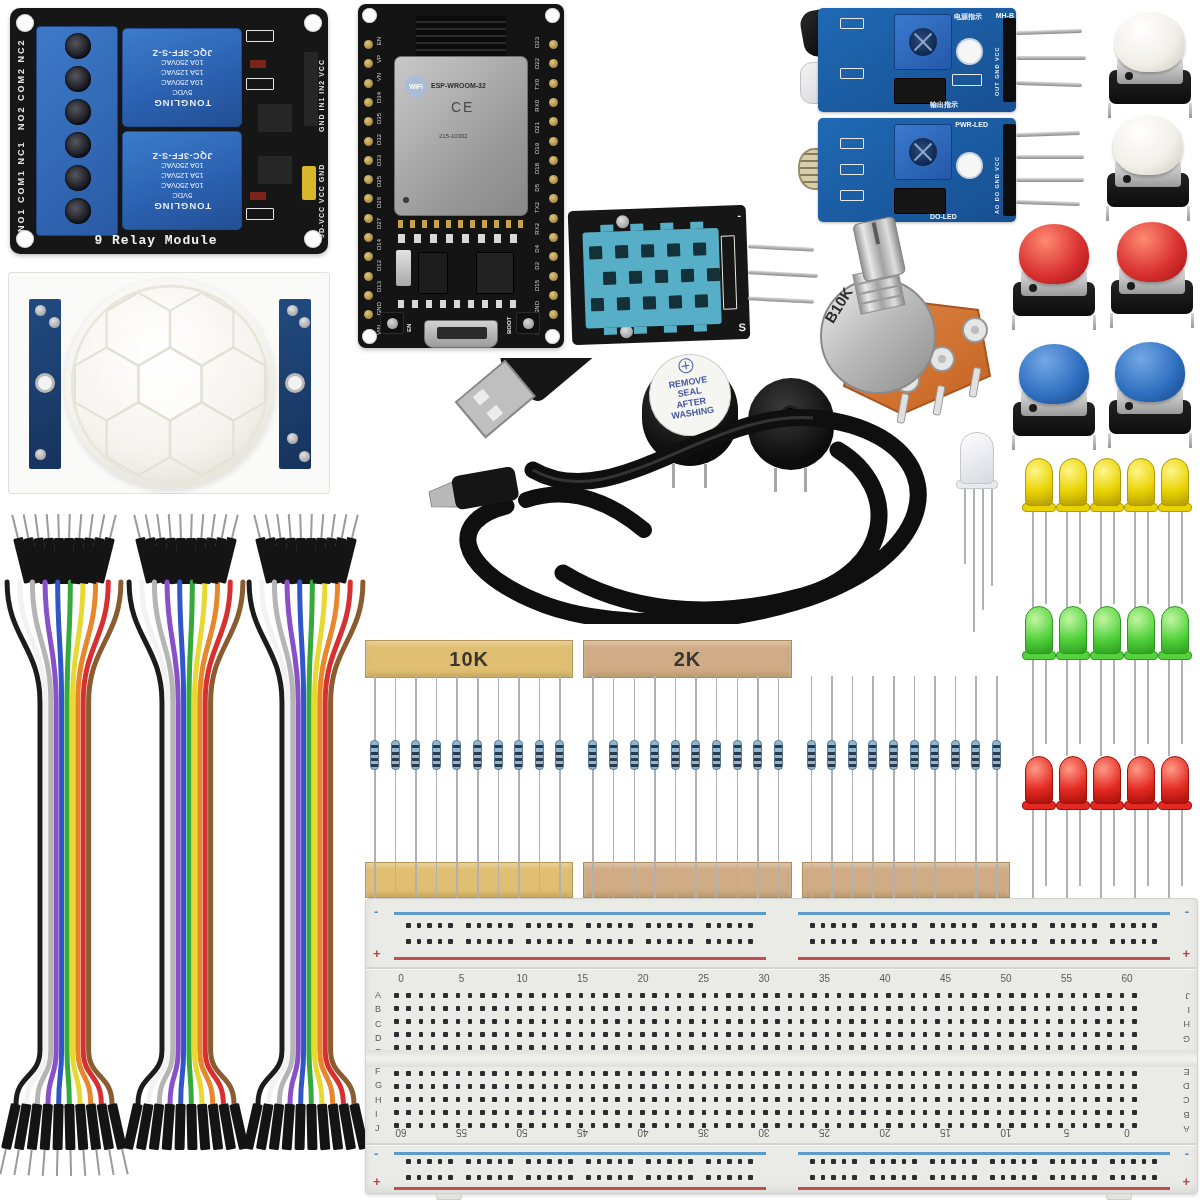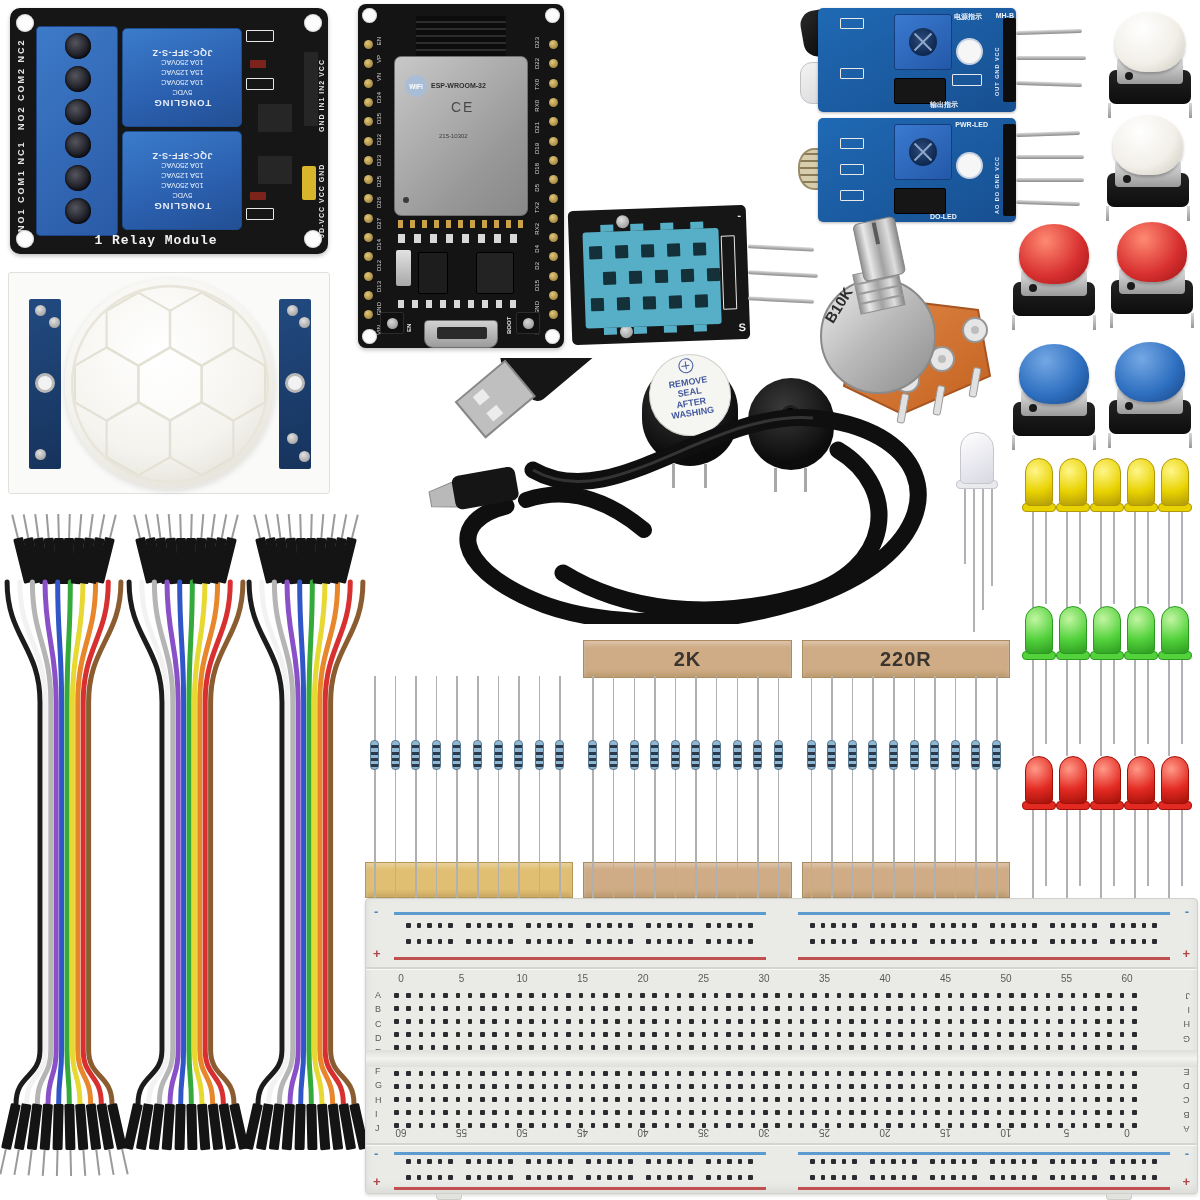--- a/index.html
+++ b/index.html
@@ -187,21 +187,21 @@
     <div class="smd-red" style="left:240px;top:52px;width:16px;height:8px"></div>
     <div class="silk" style="left:236px;top:70px;width:28px;height:12px"></div>
     <div class="smd-dark" style="left:248px;top:96px;width:34px;height:28px"></div>
     <div class="smd-dark" style="left:248px;top:148px;width:34px;height:28px"></div>
     <div class="smd-red" style="left:240px;top:184px;width:16px;height:8px"></div>
     <div class="silk" style="left:236px;top:200px;width:28px;height:12px"></div>
     <div class="smd-dark" style="left:294px;top:44px;width:14px;height:74px"></div>
     <div style="position:absolute;left:292px;top:158px;width:14px;height:34px;background:#d8b62c;border-radius:2px"></div>
     <div class="hdr-label vtext" style="left:308px;top:20px;height:104px">GND IN1 IN2 VCC</div>
     <div class="hdr-label vtext" style="left:308px;top:130px;height:100px">JD-VCC VCC GND</div>
-    <div class="relay-title">1 Relay Module</div>
+    <div class="relay-title">9 Relay Module</div>
   </div>
 
   <div class="abs esp-board">
     <div class="hole-w" style="left:4px;top:4px;width:15px;height:15px"></div>
     <div class="hole-w" style="left:187px;top:4px;width:15px;height:15px"></div>
     <div class="hole-w" style="left:4px;top:325px;width:15px;height:15px"></div>
     <div class="hole-w" style="left:187px;top:325px;width:15px;height:15px"></div>
     <div class="esp-antenna"></div>
     <div class="pin-col" style="left:18px">
 
@@ -667,20 +667,23 @@
       <rect x="92.33333333333333" y="592" width="10" height="46" rx="1.5" fill="#141414" transform="rotate(-9.8 97.33333333333333 592)"></rect>
       <rect x="105" y="2" width="2" height="24" fill="#9a9a9a" transform="rotate(14 106 26)"></rect>
       <rect x="101" y="26" width="10" height="46" rx="1.5" fill="#141414" transform="rotate(14 106 26)"></rect>
       <path d="M 116.92 70 C 116.92 125, 84.6 135, 84.6 190 L 84.6 538 C 84.6 566, 108 562, 108 592" stroke="#8a5c30" stroke-width="5" fill="none" stroke-linecap="round"></path>
       <rect x="103" y="592" width="10" height="46" rx="1.5" fill="#141414" transform="rotate(-12.6 108 592)"></rect>
     </svg>
 
   <div class="abs" id="rstrips">
 
       <div class="rstrip">
+        <div class="tape tape-top" style="background-color: rgb(224, 191, 114);">
+          <span>10K</span>
+        </div>
         <div class="tape tape-bot" style="background-color: rgb(224, 191, 114);"></div>
       <div class="r-lead" style="position: absolute; left: 9px; top: 36px; height: 226px;"></div>
         <div class="r-body" style="position: absolute; left: 5px; top: 100px;"></div>
         <div class="r-lead" style="position: absolute; left: 29.6px; top: 36px; height: 226px;"></div>
         <div class="r-body" style="position: absolute; left: 25.6px; top: 100px;"></div>
         <div class="r-lead" style="position: absolute; left: 50.2px; top: 36px; height: 226px;"></div>
         <div class="r-body" style="position: absolute; left: 46.2px; top: 100px;"></div>
         <div class="r-lead" style="position: absolute; left: 70.8px; top: 36px; height: 226px;"></div>
         <div class="r-body" style="position: absolute; left: 66.8px; top: 100px;"></div>
         <div class="r-lead" style="position: absolute; left: 91.4px; top: 36px; height: 226px;"></div>
@@ -718,23 +721,20 @@
         <div class="r-body" style="position: absolute; left: 128.6px; top: 100px;"></div>
         <div class="r-lead" style="position: absolute; left: 153.2px; top: 36px; height: 226px;"></div>
         <div class="r-body" style="position: absolute; left: 149.2px; top: 100px;"></div>
         <div class="r-lead" style="position: absolute; left: 173.8px; top: 36px; height: 226px;"></div>
         <div class="r-body" style="position: absolute; left: 169.8px; top: 100px;"></div>
         <div class="r-lead" style="position: absolute; left: 194.4px; top: 36px; height: 226px;"></div>
         <div class="r-body" style="position: absolute; left: 190.4px; top: 100px;"></div>
       </div>
 
       <div class="rstrip">
-        <div class="tape tape-top" style="background-color: rgb(207, 172, 133);">
-          <span>220R</span>
-        </div>
         <div class="tape tape-bot" style="background-color: rgb(207, 172, 133);"></div>
       <div class="r-lead" style="position: absolute; left: 9px; top: 36px; height: 226px;"></div>
         <div class="r-body" style="position: absolute; left: 5px; top: 100px;"></div>
         <div class="r-lead" style="position: absolute; left: 29.6px; top: 36px; height: 226px;"></div>
         <div class="r-body" style="position: absolute; left: 25.6px; top: 100px;"></div>
         <div class="r-lead" style="position: absolute; left: 50.2px; top: 36px; height: 226px;"></div>
         <div class="r-body" style="position: absolute; left: 46.2px; top: 100px;"></div>
         <div class="r-lead" style="position: absolute; left: 70.8px; top: 36px; height: 226px;"></div>
         <div class="r-body" style="position: absolute; left: 66.8px; top: 100px;"></div>
         <div class="r-lead" style="position: absolute; left: 91.4px; top: 36px; height: 226px;"></div>

